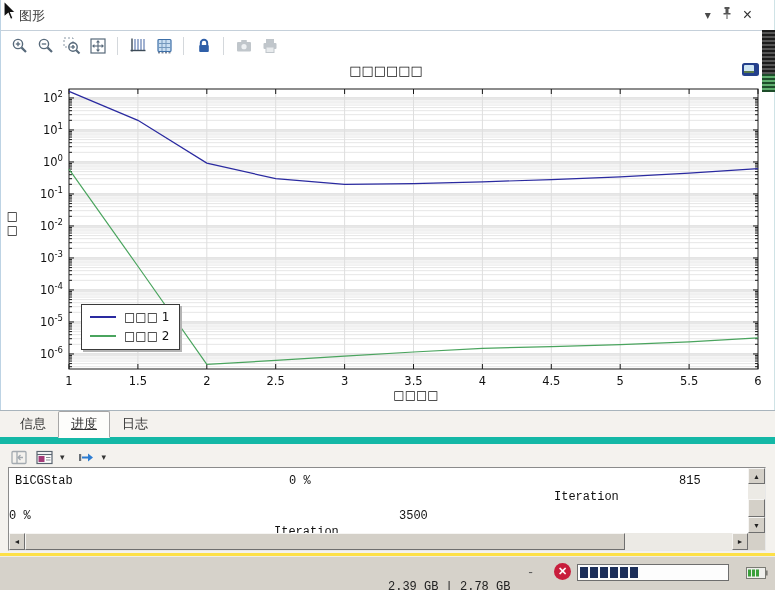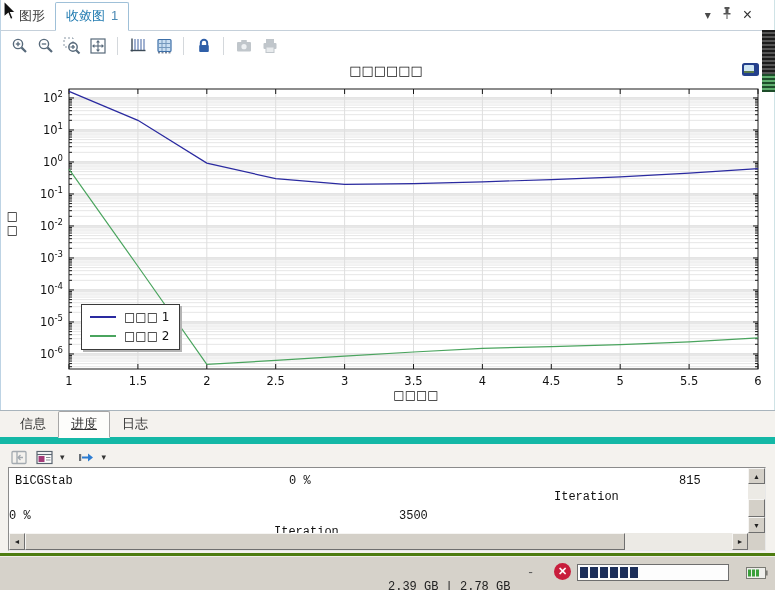--- a/index.html
+++ b/index.html
@@ -1,16 +1,16 @@
 <!DOCTYPE html>
 <html><head>
 <meta charset="utf-8">
 <style>
   html,body{margin:0;padding:0;background:#fff;}
-  .window{position:relative;width:775px;height:590px;background:#4d7c0f;overflow:hidden;
+  .window{position:relative;width:775px;height:590px;background:#fde047;overflow:hidden;
           font-family:"Liberation Sans",sans-serif;font-size:13px;color:#222;}
 
   
   .graphics-panel{position:absolute;left:0;top:0;width:775px;height:410px;background:#fff;
                   border-left:1px solid #bdd3e4;border-right:1px solid #cfe3e6;box-sizing:border-box;}
   .tabbar{position:relative;height:30px;border-bottom:1px solid #c5d0da;display:flex;align-items:flex-end;padding-left:8px;}
   .tab{padding:4px 10px 5px 10px;cursor:default;white-space:nowrap;}
   .tab.inactive{color:#3c3c3c;}
   .tab.active{color:#1f7ab0;background:#fff;border:1px solid #9fc0d8;border-bottom:1px solid #fff;margin-bottom:-1px;border-radius:2px 2px 0 0;}
   .tabnum{margin-left:6px;color:#4a89b4;}
@@ -97,23 +97,20 @@
 </head>
 <body>
 
 <div class="window">
 
   <div class="graphics-panel">
 
     <div class="tabbar">
       <div class="tab inactive">
         <span>图形</span>
-      </div>
-      <div class="tab active">
-        <span>收敛图</span><span class="tabnum">1</span>
       </div>
       <div class="tab-controls">
         <span class="glyph">▾</span>
         <span>
           <svg width="12" height="14" viewBox="0 0 12 14">
               <g fill="#555">
                 <rect x="3.5" y="1" width="5" height="2"></rect>
                 <rect x="4.5" y="3" width="3" height="4"></rect>
                 <rect x="2.5" y="7" width="7" height="1.5"></rect>
                 <rect x="5.5" y="8.5" width="1" height="4.5"></rect>

